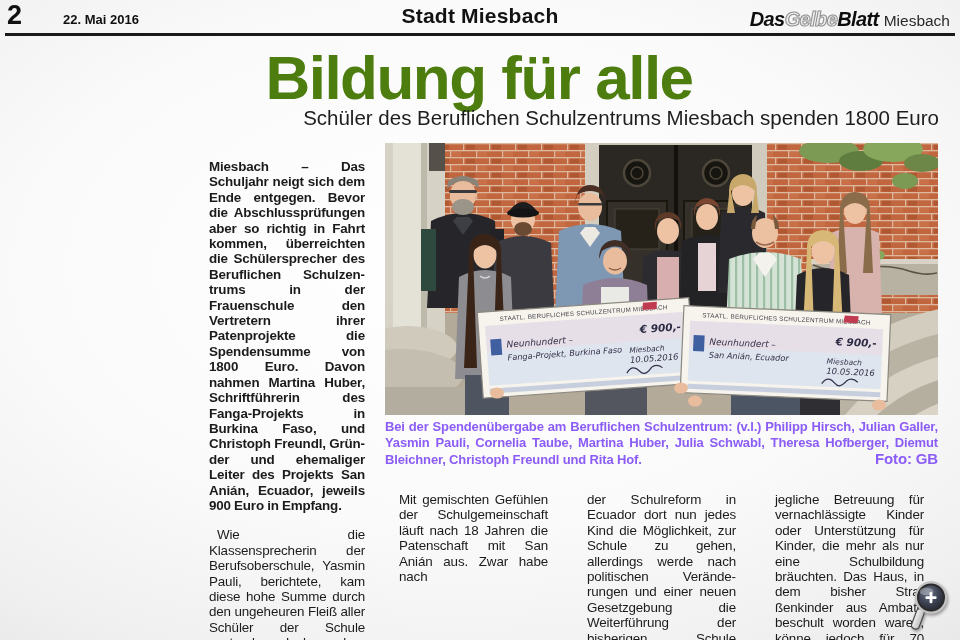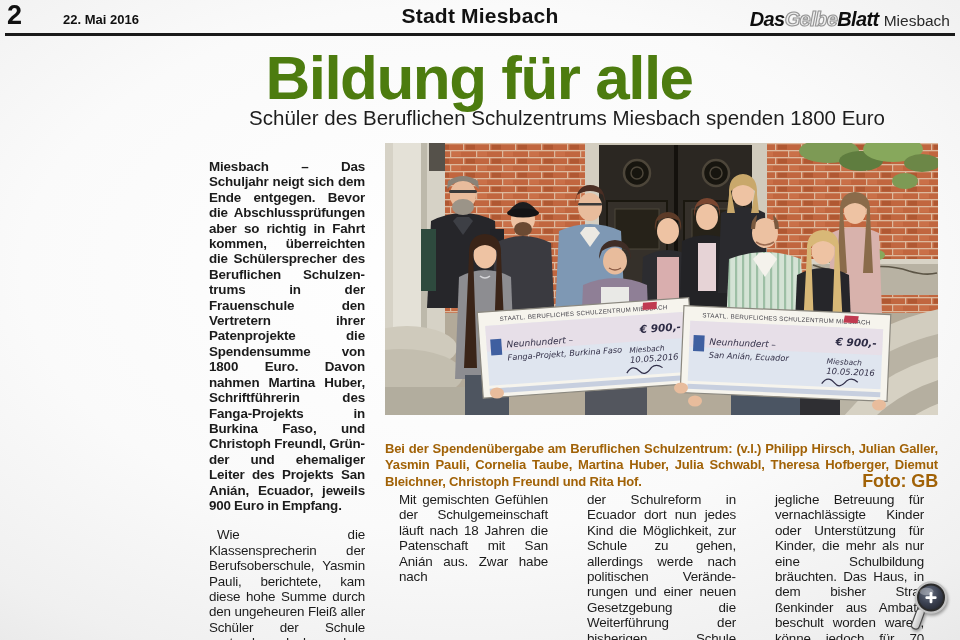--- a/index.html
+++ b/index.html
@@ -16,39 +16,39 @@
   .pnum{left:7px;top:0px;font-size:27px;font-weight:bold;color:#101010}
   .pdate{left:63px;top:12px;font-size:13px;font-weight:600;color:#101010}
   .section{left:0;top:4px;width:100%;text-align:center;font-size:21px;font-weight:bold;color:#121212;letter-spacing:.2px}
   .logo{right:10px;top:8px;font-size:20px;font-style:italic;font-weight:bold;color:#0e0e0e;letter-spacing:-.6px;white-space:nowrap}
   .logo .outline{color:#ededed;-webkit-text-stroke:1.1px #949494;text-shadow:0 0 1px #b5b5b5}
   .logo .region{font-style:normal;font-weight:normal;font-size:15.5px;color:#2a2a2a;letter-spacing:0;margin-left:5px}
   .rule{left:5px;top:33px;width:950px;height:2.5px;background:#1a1a1a}
 
   
   .headline{left:198px;top:42px;width:562px;text-align:center;font-size:62px;font-weight:bold;letter-spacing:-1.5px;color:#4d7c0f}
-  .subheadline{left:195px;top:106px;width:744px;text-align:center;font-size:20.5px;color:#1d1d1d}
+  .subheadline{left:195px;top:106px;width:744px;text-align:right;font-size:20.5px;color:#1d1d1d}
 
   
   .txt{font-size:13.4px;line-height:15.4px;text-align:justify;color:#1b1b1b;letter-spacing:-.15px;word-spacing:-.4px;hyphens:auto;-webkit-hyphens:auto;overflow:hidden}
   .txt p{margin:14px}
   .txt p + p{text-indent:8px}
   .cont{text-align-last:justify}
   .col1{left:195px;top:145px;width:184px;height:495px}
   .lead{font-weight:bold}
   .bcol{top:478px;width:177px;height:164px}
   .col2{left:385px}
   .col3{left:573px}
   .col4{left:761px}
   .sig{position:absolute;right:-15px;top:133px;font-size:13px;font-weight:bold;color:#131313}
 
   
   .photo{left:385px;top:143px;width:553px;height:272px}
-  .caption{left:385px;top:441px;width:553px;font-size:13px;font-weight:bold;line-height:16.4px;text-align:justify;color:#a16207;letter-spacing:-.15px}
-  .credit{position:absolute;right:0;bottom:1px;font-size:18px;font-weight:bold}
+  .caption{left:385px;top:419px;width:553px;font-size:13px;font-weight:bold;line-height:16.4px;text-align:justify;color:#8b5cf6;letter-spacing:-.15px}
+  .credit{position:absolute;right:0;bottom:1px;font-size:15px;font-weight:bold}
 
   
   .magnifier{left:905px;top:580px;width:50px;height:52px;filter:drop-shadow(1px 2px 1.5px rgba(0,0,0,.35))}
 </style>
 </head>
 <body>
 
 <div class="page">
 
   <div class="abs pnum">2</div>

